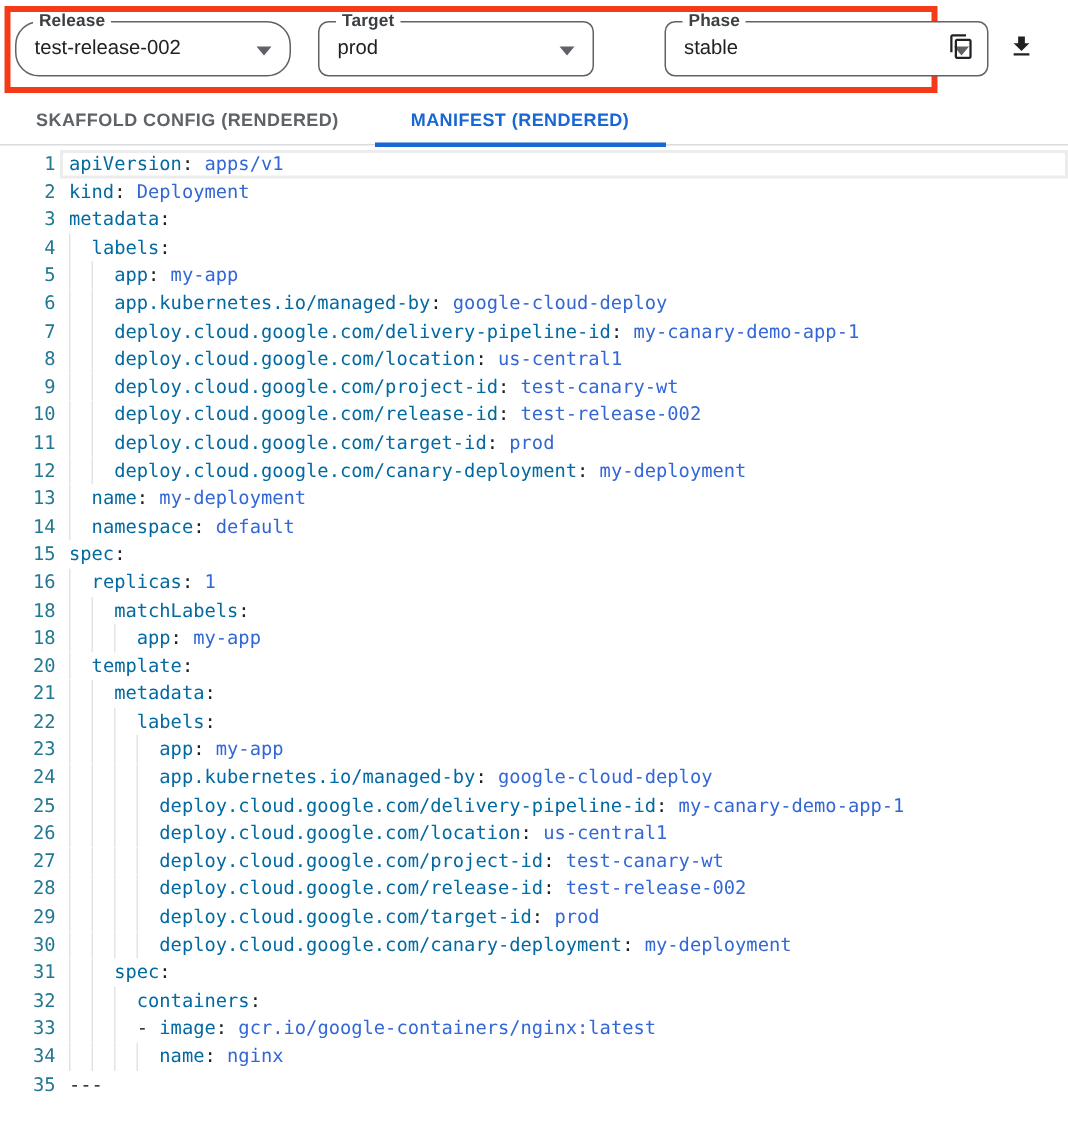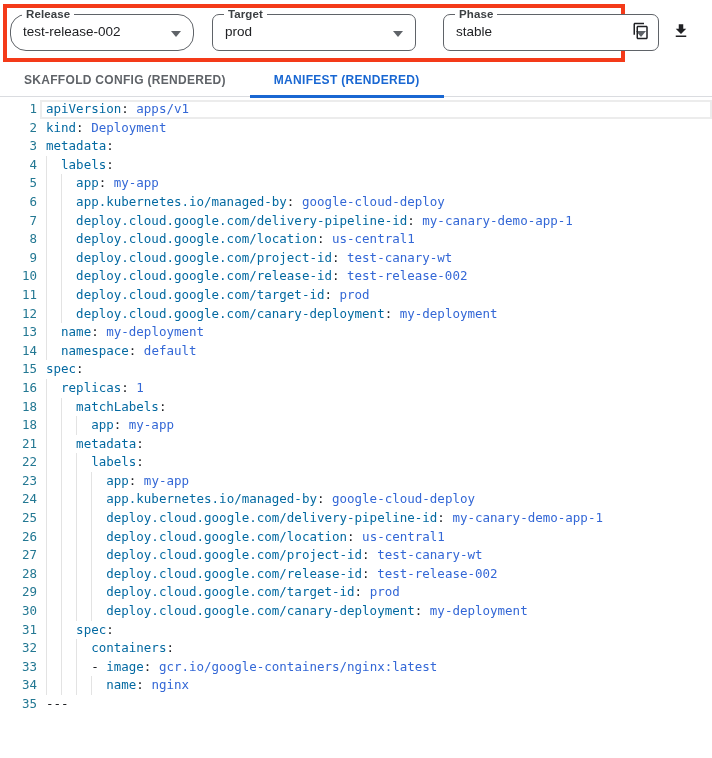--- a/index.html
+++ b/index.html
@@ -16,21 +16,21 @@
             border-radius:7px; background:#fff; cursor:pointer; }
   .select .flabel { position:absolute; top:-7px; left:11px; background:#fff;
                     padding:0 4px; font-size:11.5px; font-weight:700; color:#3c4043;
                     letter-spacing:.1px; white-space:nowrap; }
   .select .fvalue { position:absolute; left:12px; top:9px; font-size:13.5px;
                     color:#202124; white-space:nowrap; }
   .select .arrow { position:absolute; right:12px; top:16px; width:0; height:0;
                    border-left:5px solid transparent; border-right:5px solid transparent;
                    border-top:6px solid #5f6368; }
   #sel-release { left:10px;  width:184px;border-radius:16px; }
-  #sel-target  { left:212px; width:204px; }
+  #sel-target  { left:212px; width:184px; }
   #sel-phase   { left:443px; width:216px; }
 
   .icon-btn { position:absolute; top:21px; width:20px; height:20px; cursor:pointer;
               display:flex; align-items:center; justify-content:center; }
   #btn-copy { left:631px; }
   #btn-download { left:671px; }
   .icon-btn svg { width:18px; height:18px; fill:#202124; }
 
   
   .tabbar { position:absolute; left:0; top:63px; width:712px; height:34px;
@@ -171,20 +171,24 @@
       </div>
       <div class="cl">
         <span class="ln">18</span>
         <span class="cc"><i class="guide" style="left: 6px;"></i><i class="guide" style="left: 21.06px;"></i><span class="pun">    </span><span class="key">matchLabels</span><span class="pun">:</span></span>
       </div>
       <div class="cl">
         <span class="ln">18</span>
         <span class="cc"><i class="guide" style="left: 6px;"></i><i class="guide" style="left: 21.06px;"></i><i class="guide" style="left: 36.12px;"></i><span class="pun">      </span><span class="key">app</span><span class="pun">:</span><span class="val"> my-app</span></span>
       </div>
       <div class="cl">
+        <span class="ln">20</span>
+        <span class="cc"><i class="guide" style="left: 6px;"></i><span class="pun">  </span><span class="key">template</span><span class="pun">:</span></span>
+      </div>
+      <div class="cl">
         <span class="ln">21</span>
         <span class="cc"><i class="guide" style="left: 6px;"></i><i class="guide" style="left: 21.06px;"></i><span class="pun">    </span><span class="key">metadata</span><span class="pun">:</span></span>
       </div>
       <div class="cl">
         <span class="ln">22</span>
         <span class="cc"><i class="guide" style="left: 6px;"></i><i class="guide" style="left: 21.06px;"></i><i class="guide" style="left: 36.12px;"></i><span class="pun">      </span><span class="key">labels</span><span class="pun">:</span></span>
       </div>
       <div class="cl">
         <span class="ln">23</span>
         <span class="cc"><i class="guide" style="left: 6px;"></i><i class="guide" style="left: 21.06px;"></i><i class="guide" style="left: 36.12px;"></i><i class="guide" style="left: 51.18px;"></i><span class="pun">        </span><span class="key">app</span><span class="pun">:</span><span class="val"> my-app</span></span>

